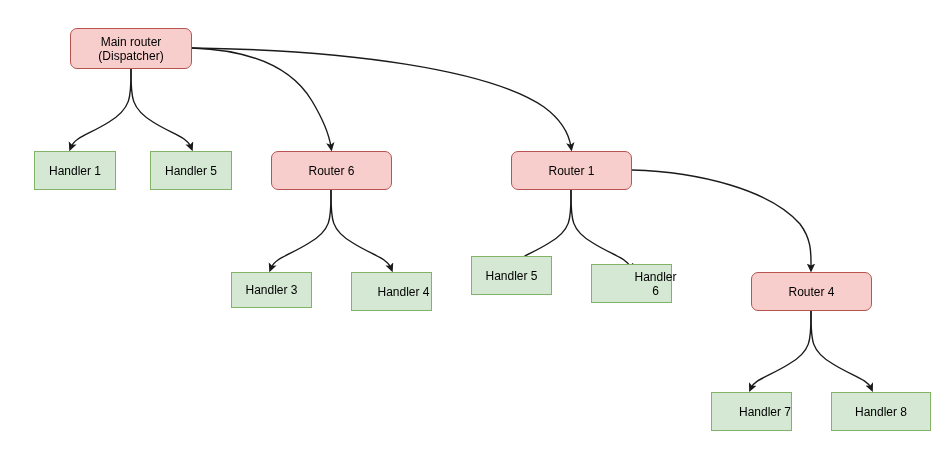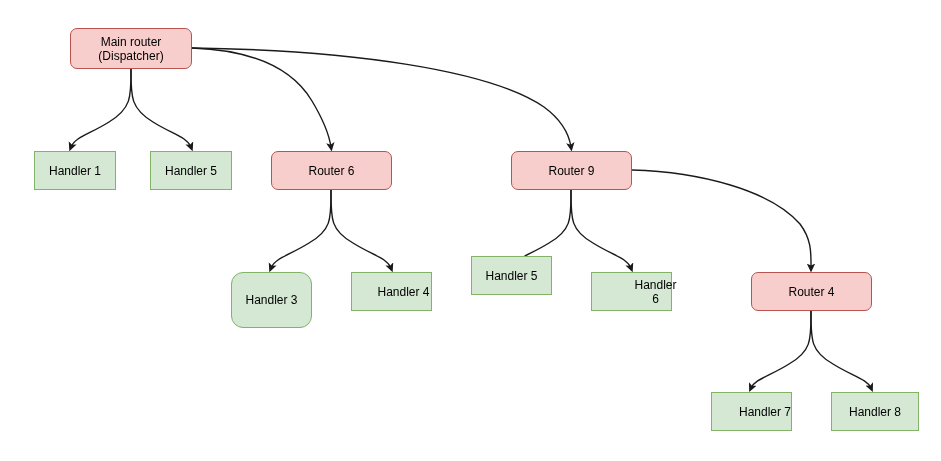--- a/index.html
+++ b/index.html
@@ -79,23 +79,23 @@
         <path d="M 811 311 C 811 339 810 351 833 364 C 852 376 867 379 871 388" fill="none" stroke="#1a1a1a" stroke-width="1.4" stroke-linecap="round" marker-end="url(#arrowhead)"></path>
       </g>
   </svg>
 
   <div id="nodes-layer">
       <div class="node router" style="left: 70px; top: 28px; width: 122px; height: 41px;"><span class="node-label">Main router
 (Dispatcher)</span></div>
       <div class="node handler" style="left: 18px; top: 151px; width: 82px; height: 39px; margin-left: 16px;"><span class="node-label">Handler 1</span></div>
       <div class="node handler" style="left: 150px; top: 151px; width: 82px; height: 39px;"><span class="node-label">Handler 5</span></div>
       <div class="node router" style="left: 271px; top: 151px; width: 121px; height: 39px;"><span class="node-label">Router 6</span></div>
-      <div class="node router" style="left: 511px; top: 151px; width: 121px; height: 39px;"><span class="node-label">Router 9</span></div>
-      <div class="node handler" style="left: 231px; top: 272px; width: 81px; height: 56px; border-radius: 12px;"><span class="node-label">Handler 3</span></div>
+      <div class="node router" style="left: 511px; top: 151px; width: 121px; height: 39px;"><span class="node-label">Router 1</span></div>
+      <div class="node handler" style="left: 231px; top: 272px; width: 81px; height: 36px;"><span class="node-label">Handler 3</span></div>
       <div class="node handler" style="left: 351px; top: 272px; width: 81px; height: 39px; padding-left: 24px;"><span class="node-label">Handler 4</span></div>
       <div class="node handler" style="left: 471px; top: 256px; width: 81px; height: 39px;"><span class="node-label">Handler 5</span></div>
-      <div class="node handler" style="left: 591px; top: 272px; width: 81px; height: 39px; padding-left: 48px;"><span class="node-label">Handler 6</span></div>
+      <div class="node handler" style="left: 591px; top: 264px; width: 81px; height: 39px; padding-left: 48px;"><span class="node-label">Handler 6</span></div>
       <div class="node router" style="left: 751px; top: 272px; width: 121px; height: 39px;"><span class="node-label">Router 4</span></div>
       <div class="node handler" style="left: 711px; top: 392px; width: 81px; height: 39px; justify-content: flex-end;"><span class="node-label">Handler 7</span></div>
-      <div class="node handler" style="left: 831px; top: 392px; width: 88px; height: 39px;"><span class="node-label">Handler 8</span></div>
+      <div class="node handler" style="left: 831px; top: 392px; width: 100px; height: 39px;"><span class="node-label">Handler 8</span></div>
     </div>
 
 </div>
 
 </body></html>

